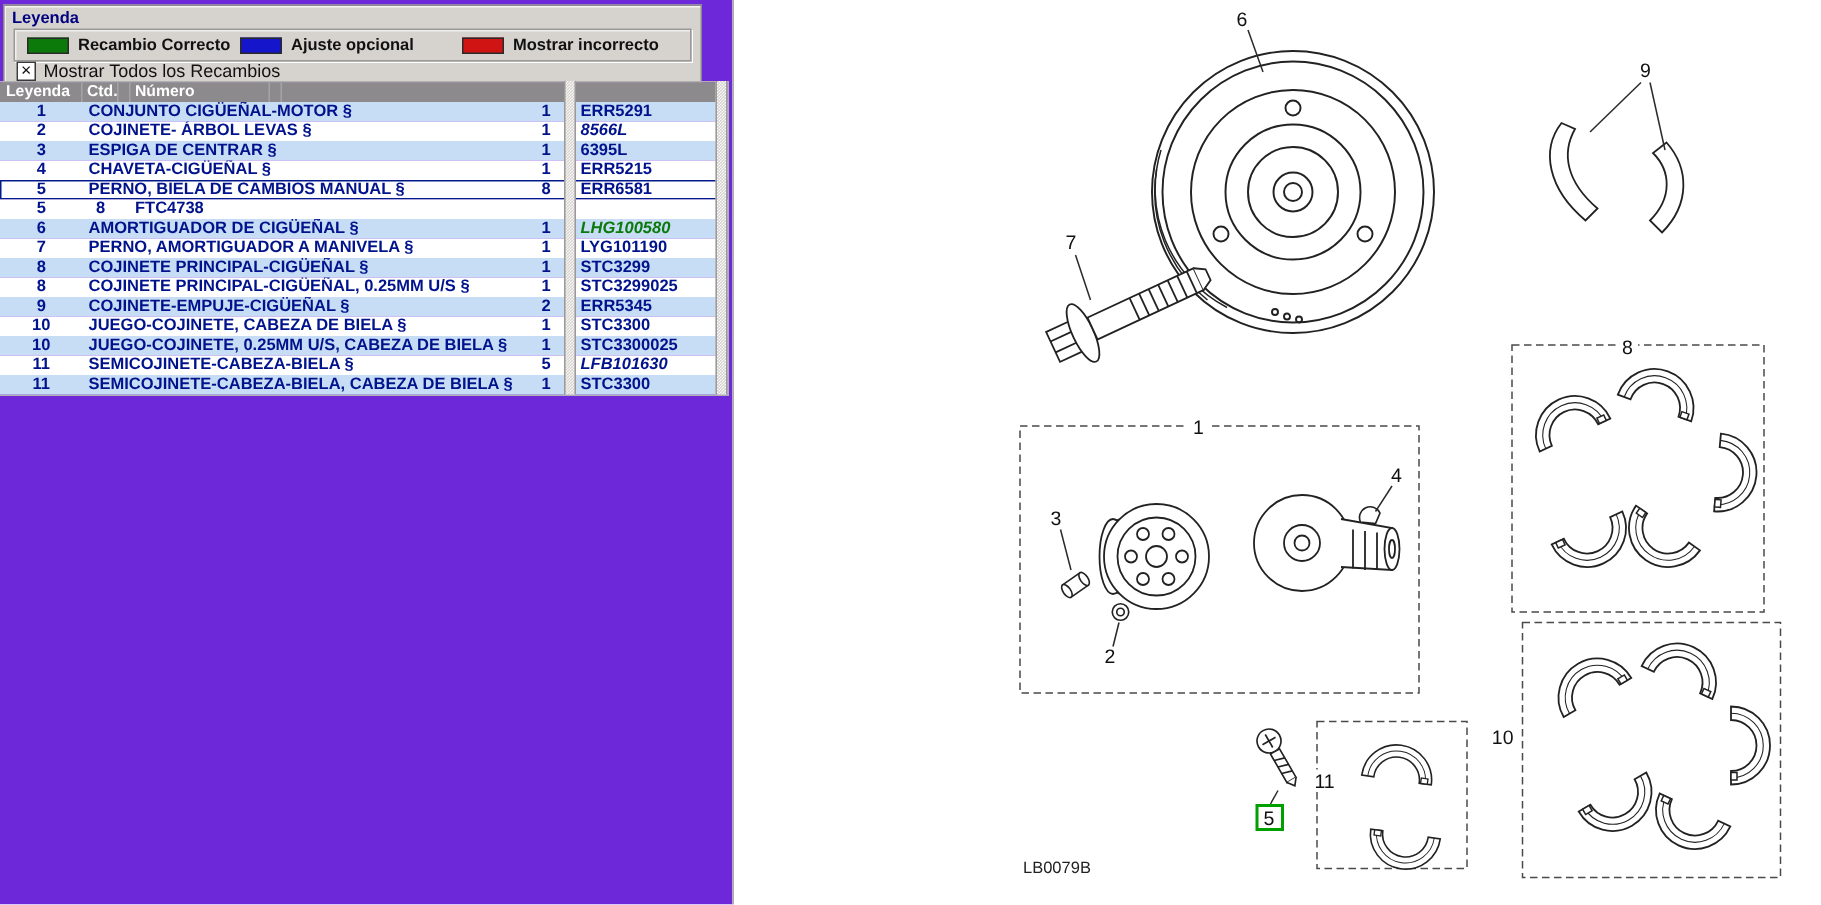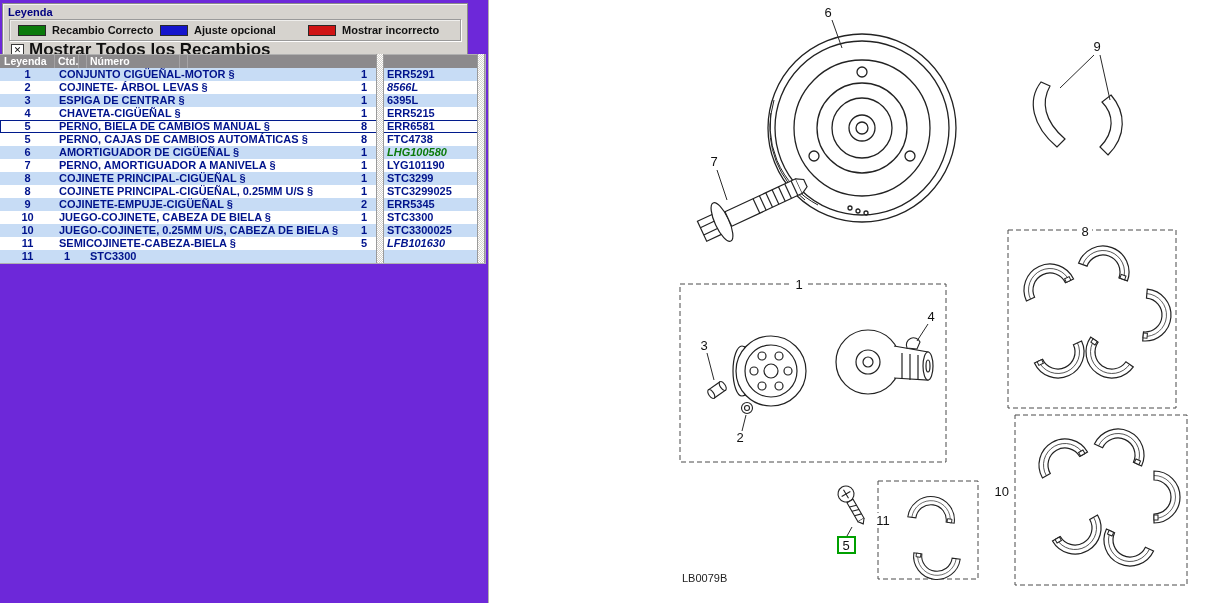--- a/index.html
+++ b/index.html
@@ -33,21 +33,21 @@
   .legend-label{font-size:11px;font-weight:bold;color:#111;white-space:nowrap;text-align:center;}
   .checkbox-row{position:absolute;left:8px;top:36px;display:flex;align-items:center;}
   .checkbox{
     width:11px;height:11px;background:#fff;border:1px solid #3a3a3a;
     margin-right:5px;position:relative;flex:0 0 auto;
   }
   .checkbox.checked::after{
     content:"\2715";position:absolute;left:0;top:-1px;width:11px;height:11px;
     font-size:9px;line-height:12px;text-align:center;color:#111;font-weight:bold;
   }
-  .checkbox-label{font-size:17px;font-weight:bold;color:#111;}
+  .checkbox-label{font-size:12px;font-weight:normal;color:#111;}
 
   
   .parts-table{position:absolute;left:0;top:54px;width:485px;border:1px solid #b0b0b0;border-left:none;}
   .thead{display:flex;height:13px;background:#8c8a8c;}
   .thead .hcell{
     font-size:10.5px;font-weight:bold;color:#fff;line-height:13px;
     white-space:nowrap;overflow:hidden;border-right:1px solid #a5a3a5;box-sizing:border-box;
   }
   .h-leg{width:55px;padding-left:4px;}
   .h-desc{width:297px;padding-left:4px;}
@@ -161,21 +161,20 @@
           </div>
           <div class="trow selected">
             <div class="cell c-leg">5</div>
             <div class="cell c-desc">PERNO, BIELA DE CAMBIOS MANUAL §</div>
             <div class="cell c-qty">8</div>
             <div class="cell c-sp"></div>
             <div class="cell c-num">ERR6581</div>
           </div>
           <div class="trow">
             <div class="cell c-leg">5</div>
-            <div class="cell c-desc">PERNO, CAJAS DE CAMBIOS AUTOMÁTICAS §</div>
             <div class="cell c-qty">8</div>
             <div class="cell c-sp"></div>
             <div class="cell c-num">FTC4738</div>
           </div>
           <div class="trow alt">
             <div class="cell c-leg">6</div>
             <div class="cell c-desc">AMORTIGUADOR DE CIGÜEÑAL §</div>
             <div class="cell c-qty">1</div>
             <div class="cell c-sp"></div>
             <div class="cell c-num italic" style="color: rgb(11, 122, 11);">LHG100580</div>
@@ -224,20 +223,21 @@
           </div>
           <div class="trow">
             <div class="cell c-leg">11</div>
             <div class="cell c-desc">SEMICOJINETE-CABEZA-BIELA §</div>
             <div class="cell c-qty">5</div>
             <div class="cell c-sp"></div>
             <div class="cell c-num italic">LFB101630</div>
           </div>
           <div class="trow alt">
             <div class="cell c-leg">11</div>
+            <div class="cell c-desc">SEMICOJINETE-CABEZA-BIELA, CABEZA DE BIELA §</div>
             <div class="cell c-qty">1</div>
             <div class="cell c-sp"></div>
             <div class="cell c-num">STC3300</div>
           </div>
         </div>
     </div>
 
     <div class="vstrip s1"></div>
     <div class="vstrip s2"></div>
   </div>

